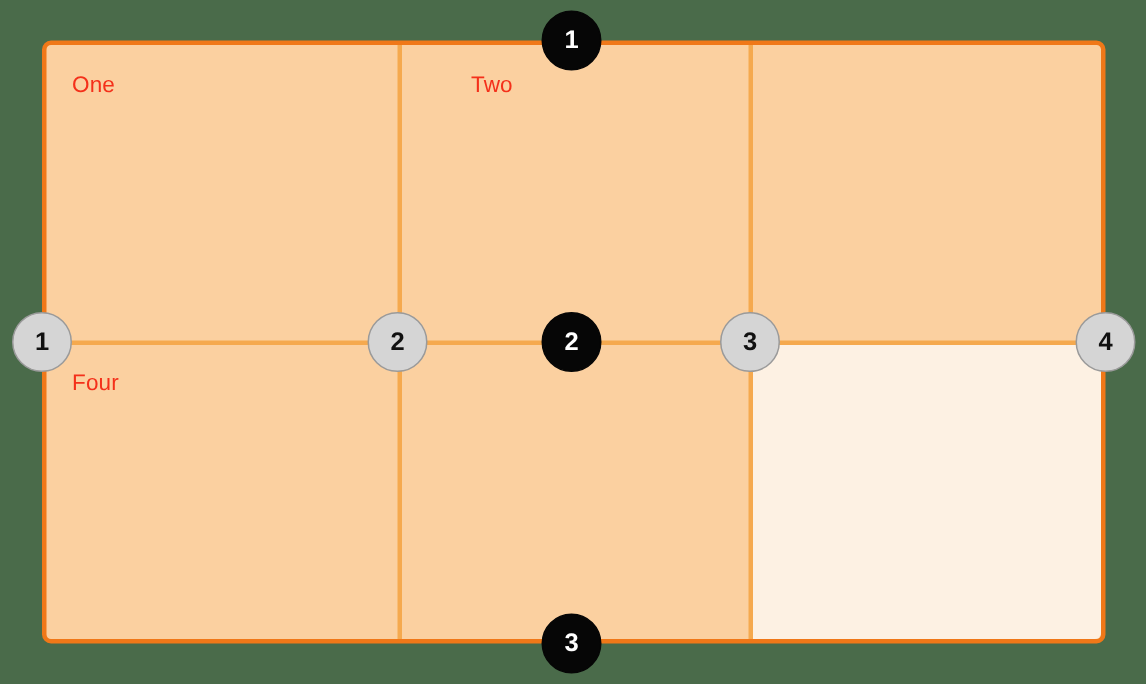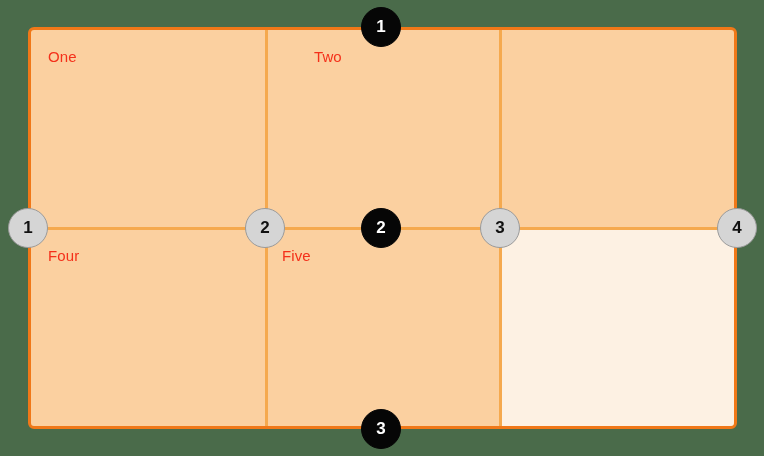--- a/index.html
+++ b/index.html
@@ -107,23 +107,20 @@
 
     <div class="cell row-top c-two">
       <span class="cell-label">Two</span>
     </div>
 
 
     <div class="cell row-bottom c-four">
       <span class="cell-label">Four</span>
     </div>
 
-    <div class="cell row-bottom c-five">
-      <span class="cell-label">Five</span>
-    </div>
 
     <div class="cell row-bottom c-six">
       <span class="cell-label"></span>
     </div>
 
     <div class="rule rule-v rule-v1"></div>
     <div class="rule rule-v rule-v2"></div>
     <div class="rule rule-h"></div>
 
   </div>

